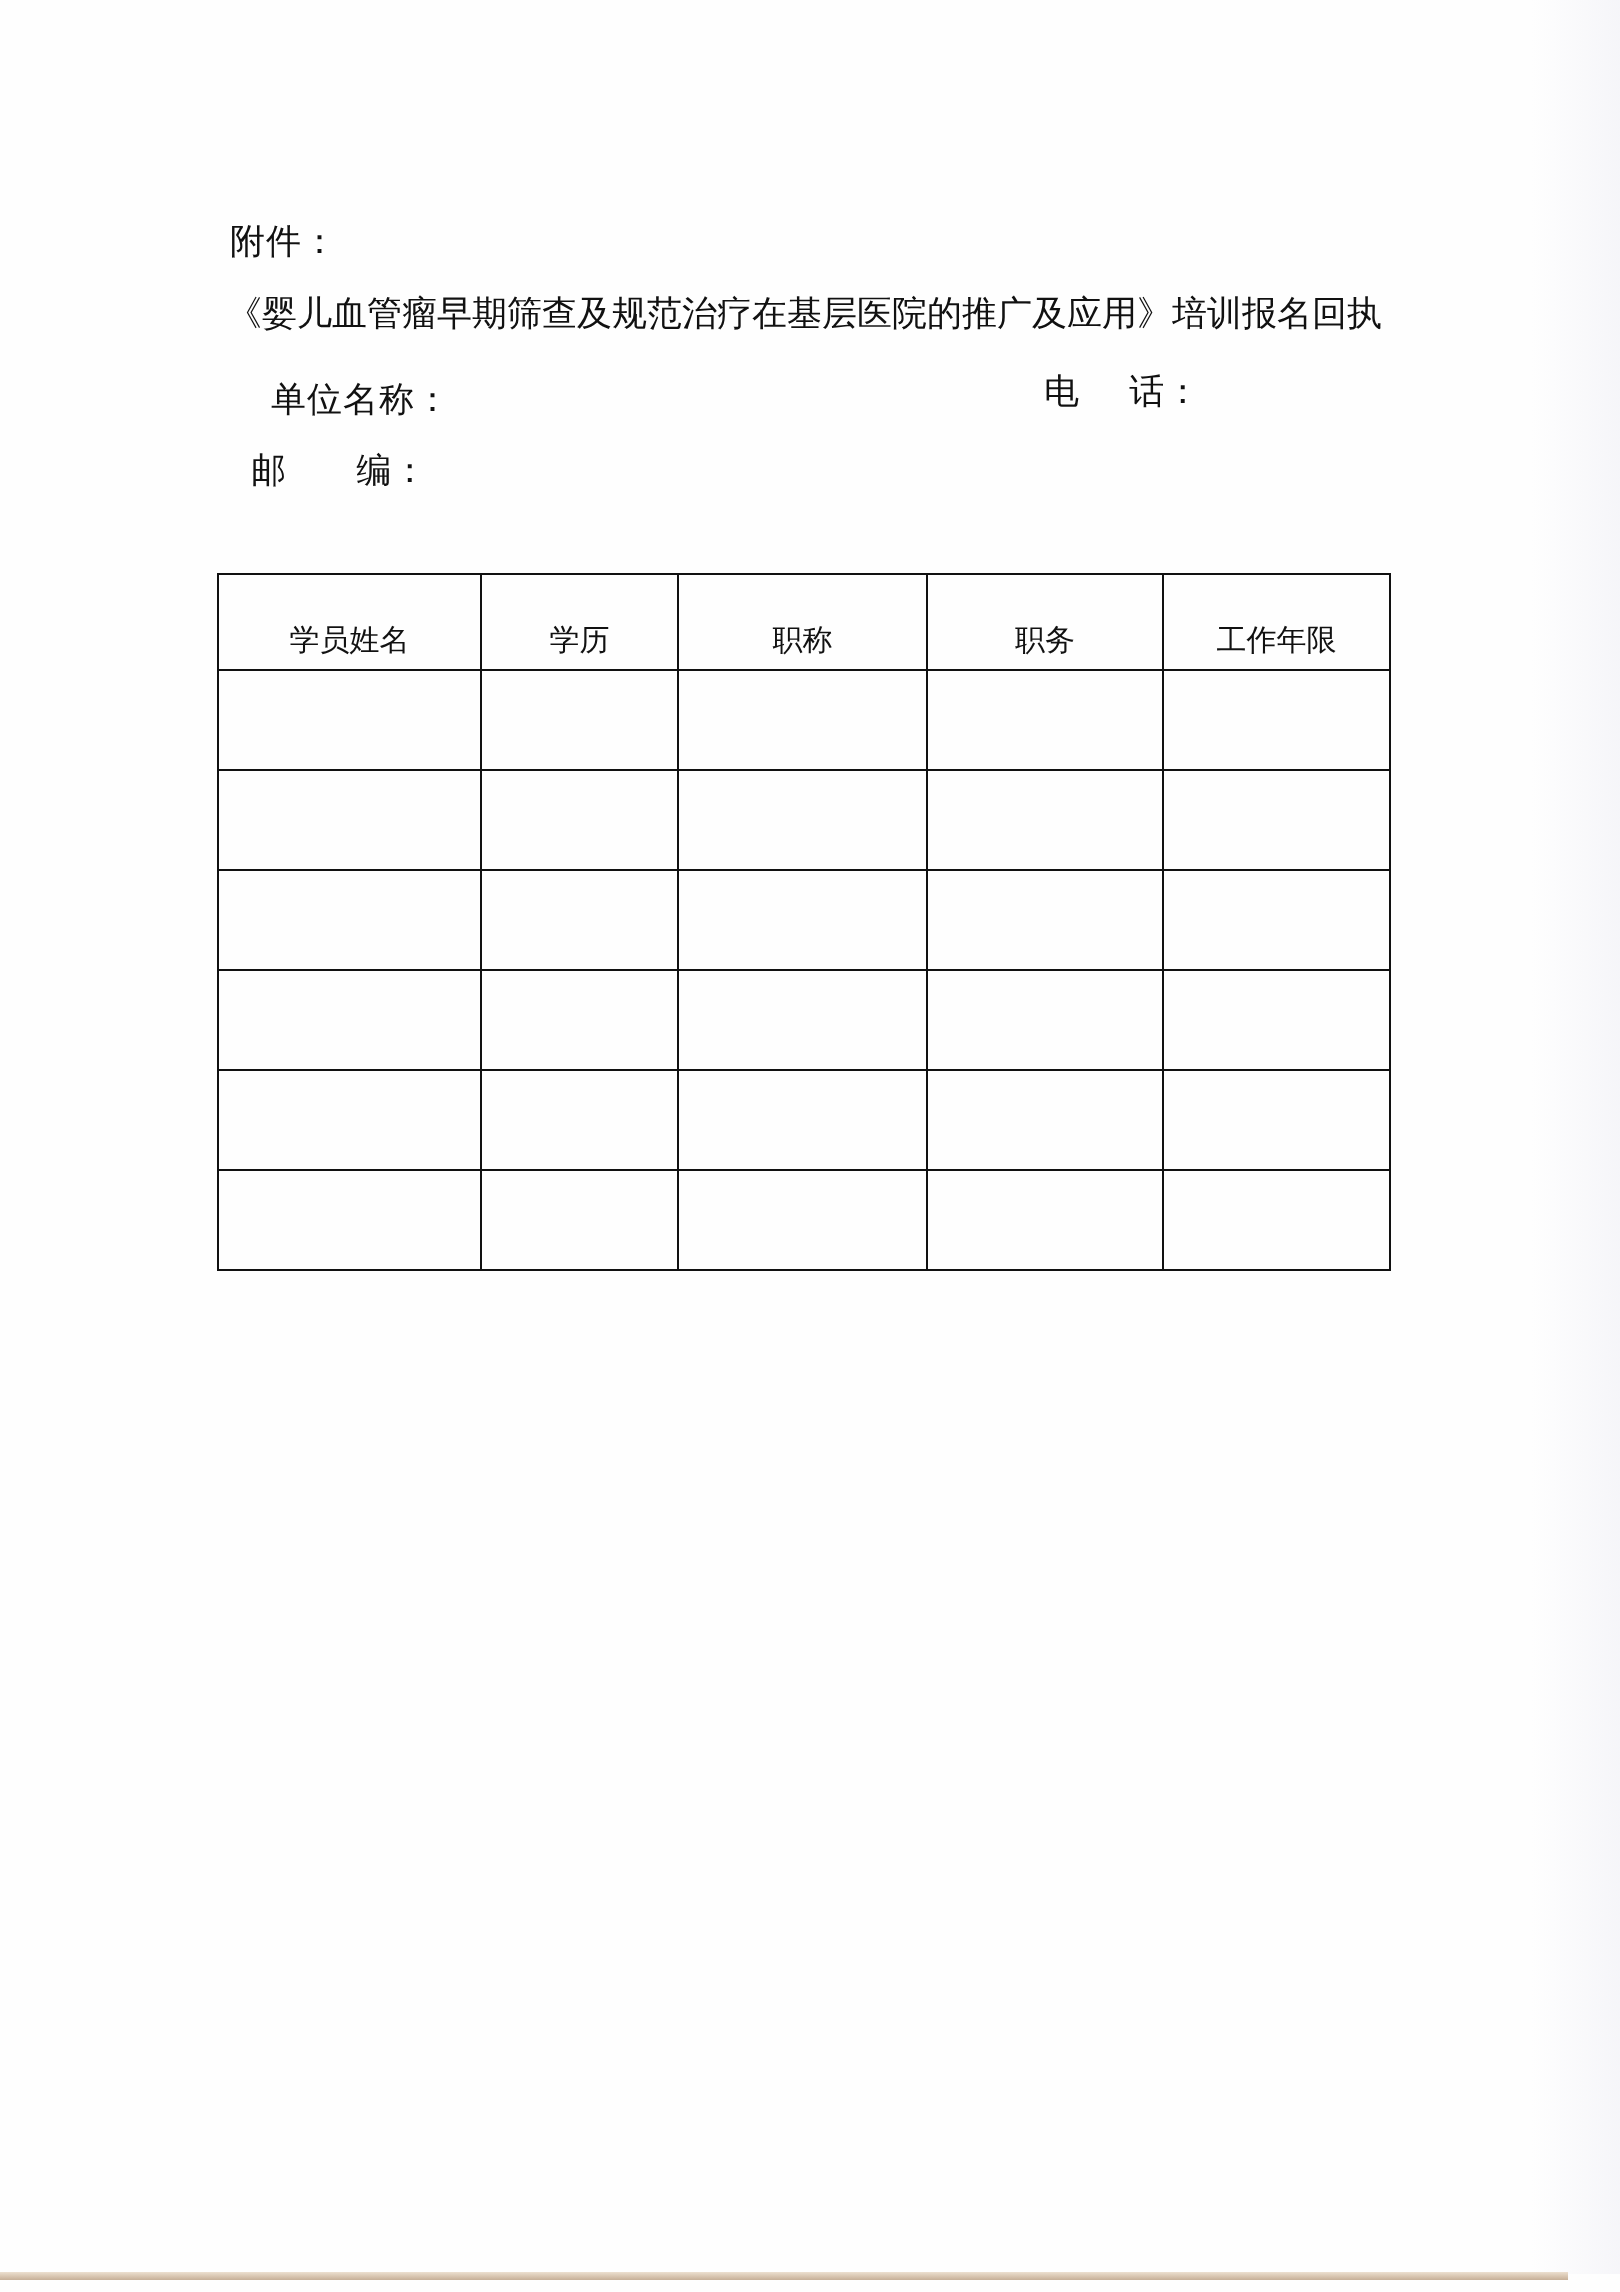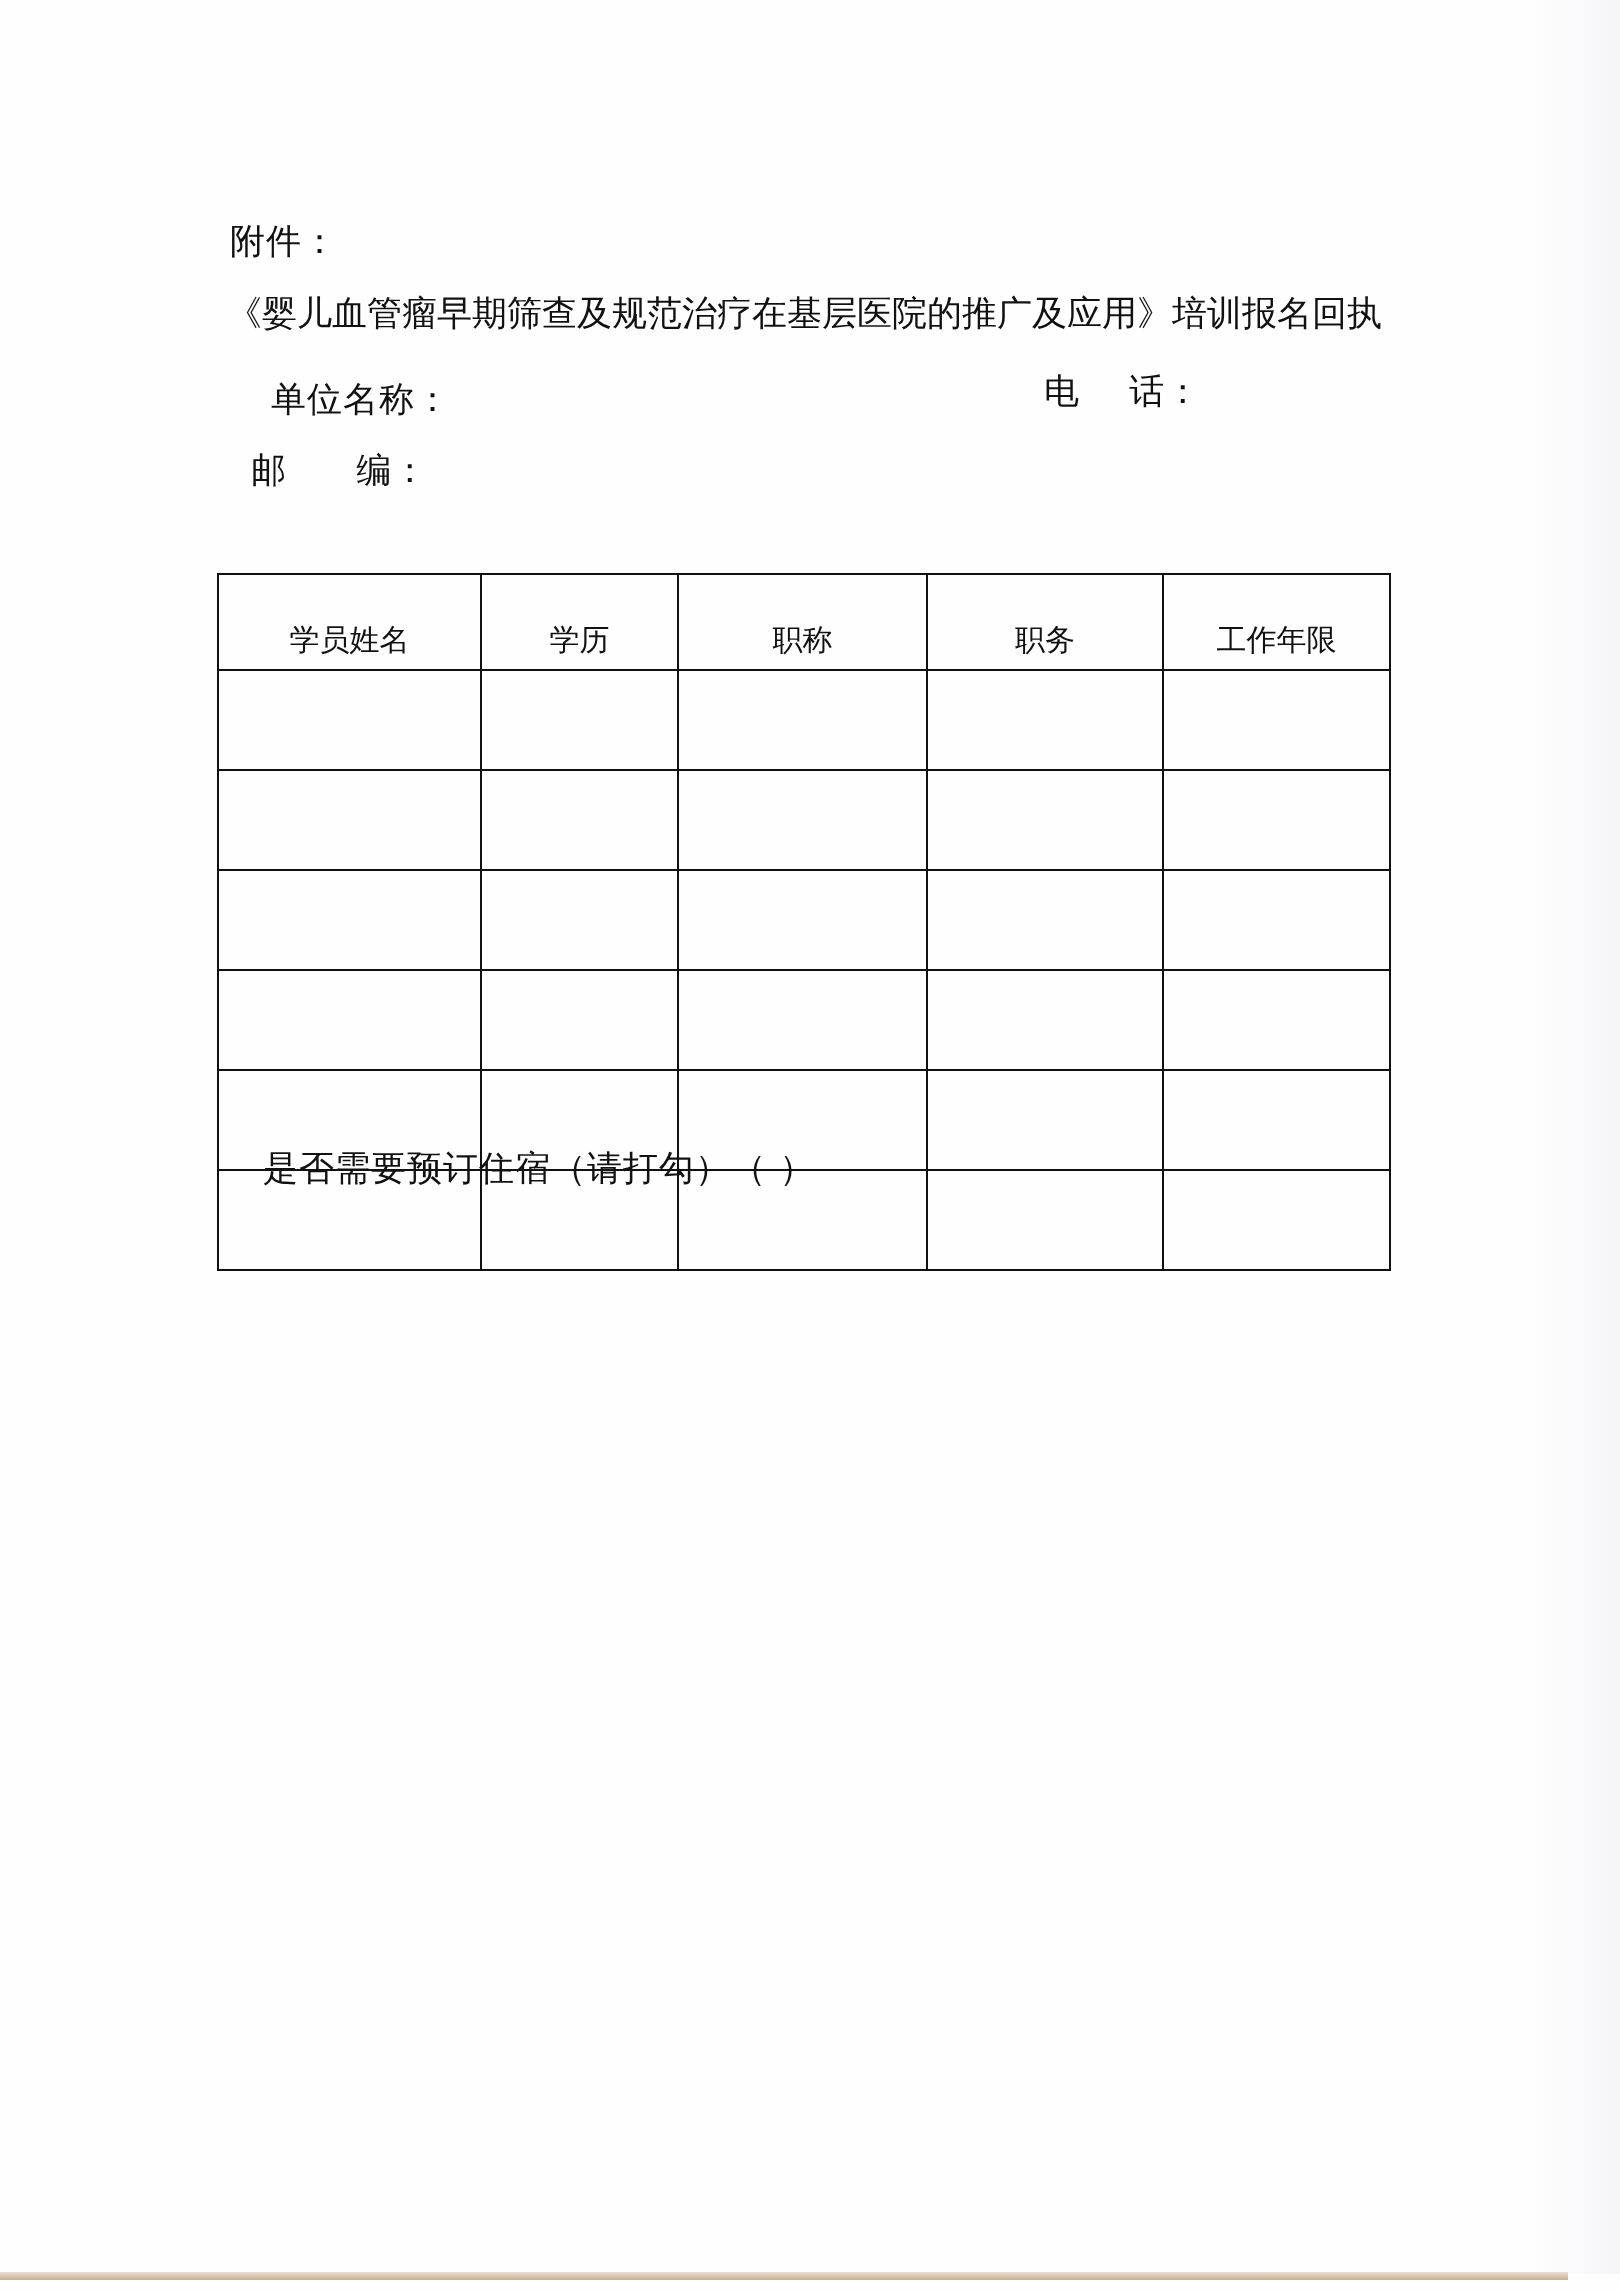--- a/index.html
+++ b/index.html
@@ -92,15 +92,14 @@
       <tr>
         <td></td>
         <td></td>
         <td></td>
         <td></td>
         <td></td>
       </tr>
     </tbody>
   </table>
 
-  <div id="lodging" class="txt">是否需要预订住宿（请打勾）（      ）</div>
 </div>
 
 
 </body></html>

